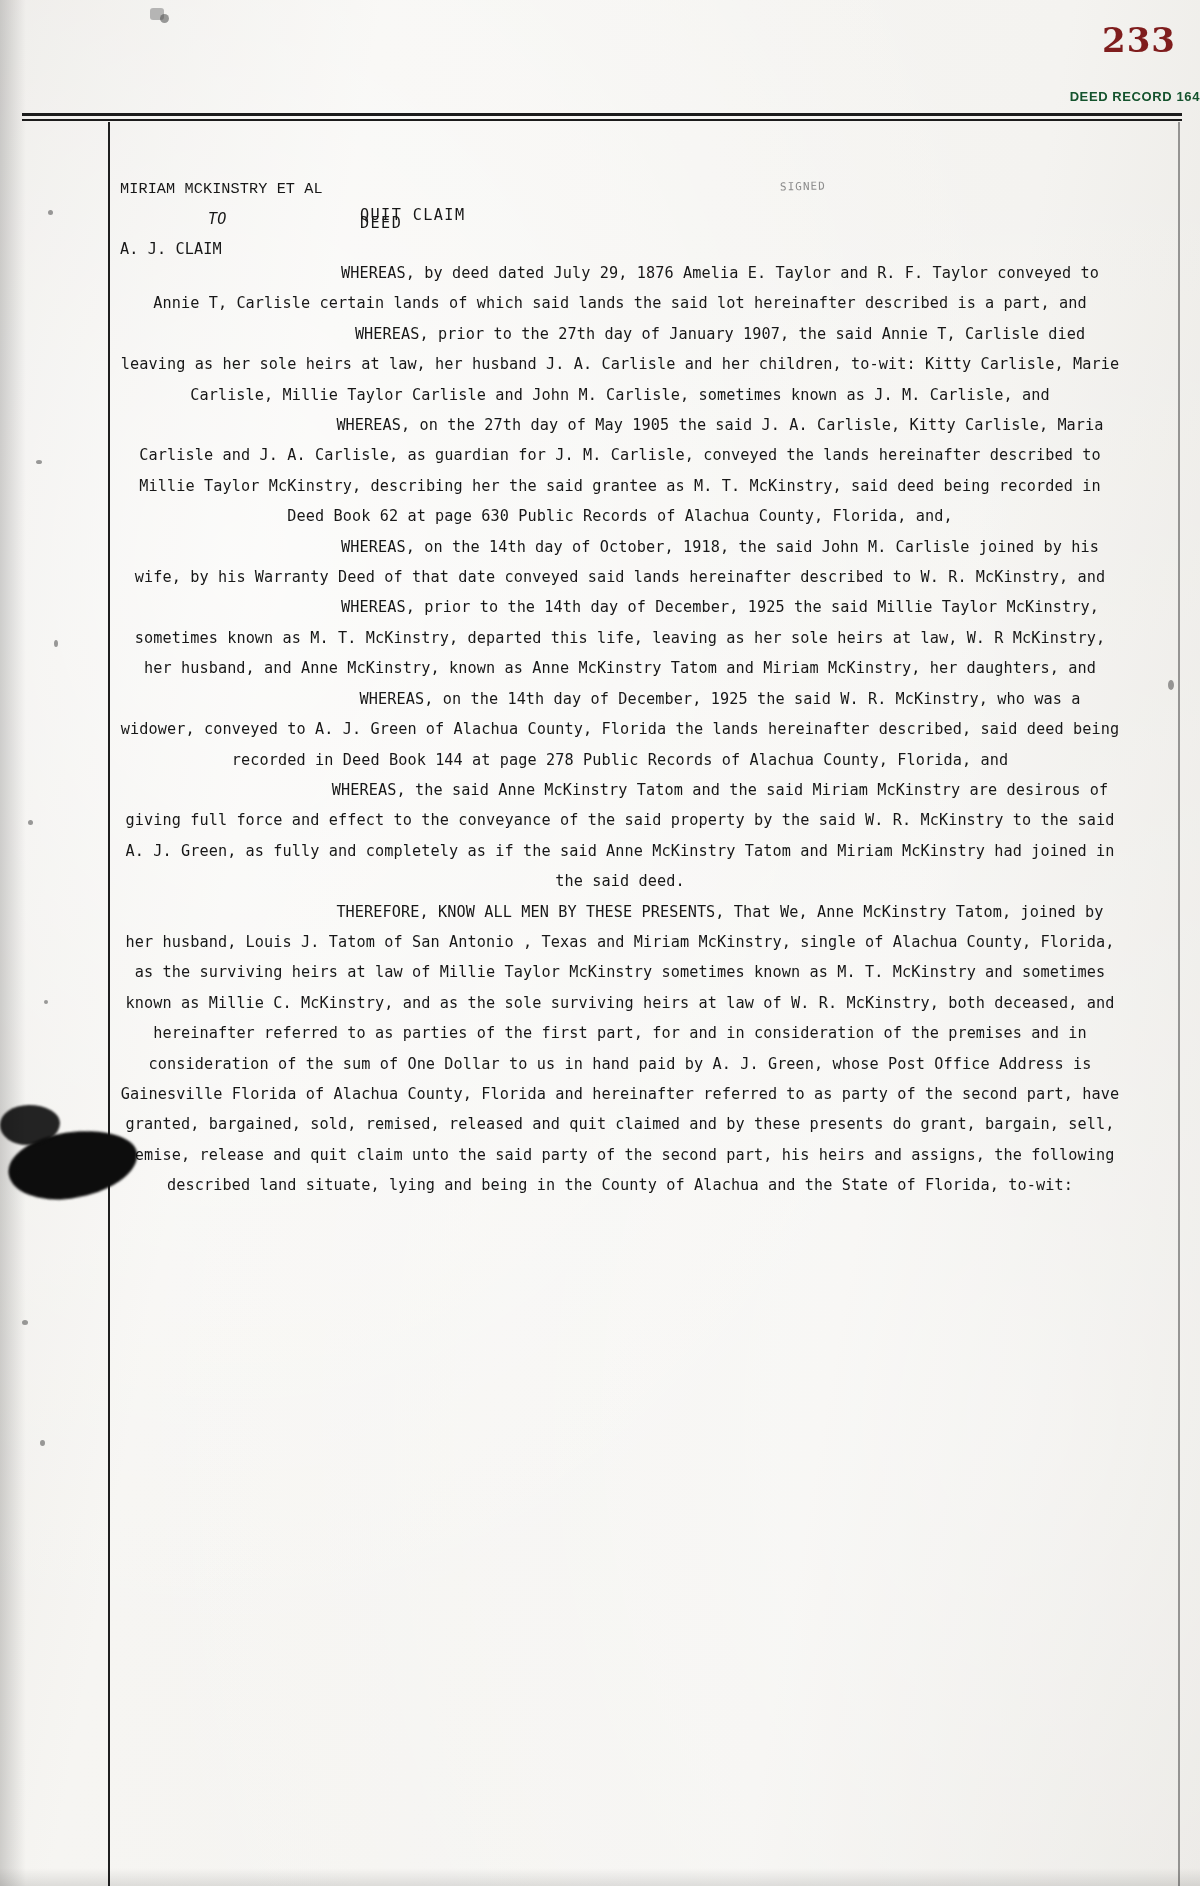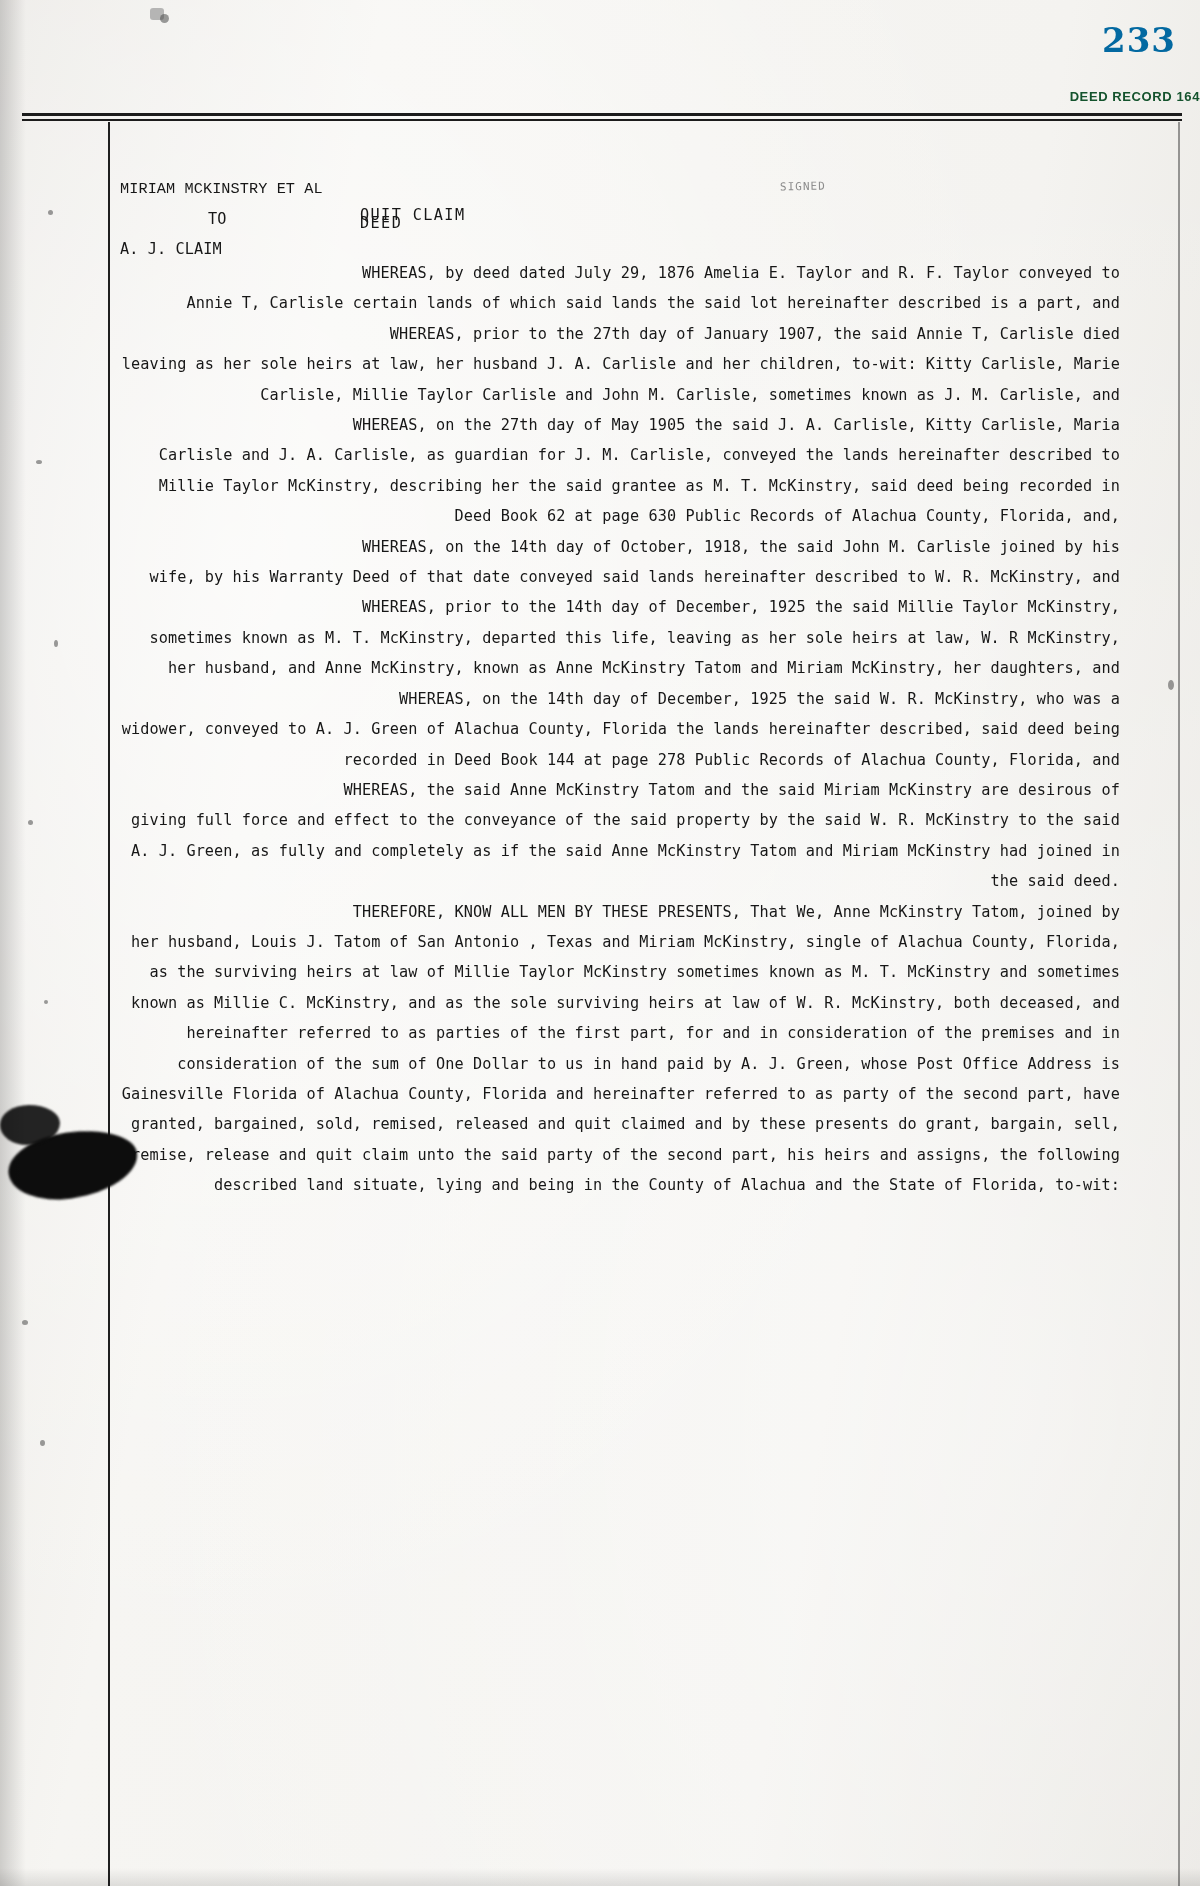--- a/index.html
+++ b/index.html
@@ -34,21 +34,21 @@
   }
 
   
   .page-number {
     position: absolute;
     top: 20px;
     right: 24px;
     font-family: "DejaVu Serif", serif;
     font-size: 34px;
     font-weight: 700;
-    color: #0369a1;
+    color: #7f1d1d;
     letter-spacing: 1px;
   }
 
   
   .record-header {
     position: absolute;
     top: 89px;
     left: 0;
     width: 1200px;
     text-align: right;
@@ -107,20 +107,21 @@
     position: absolute;
     left: 0;
     top: 24px;
     width: 260px;
     font-family: Liberation Mono, monospace;
   }
   .cap-to {
     position: absolute;
     left: 88px;
     top: 54px;
+    font-style: italic;
   }
   .cap-grantee {
     position: absolute;
     left: 0;
     top: 84px;
   }
   .cap-type1 {
     position: absolute;
     left: 240px;
     top: 30px;
@@ -139,21 +140,21 @@
     top: 22px;
     font-size: 11px;
     color: #8c8c8c;
     letter-spacing: 1px;
     transform: rotate(-1deg);
   }
 
   p.para {
     margin: 0;
     text-indent: 200px;
-    text-align: right;
+    text-align: center;
     white-space: normal;
   }
 
   
   .blob {
     position: absolute;
     background: #0d0d0d;
     border-radius: 48% 52% 55% 45% / 50% 45% 55% 50%;
     filter: blur(1px);
   }

